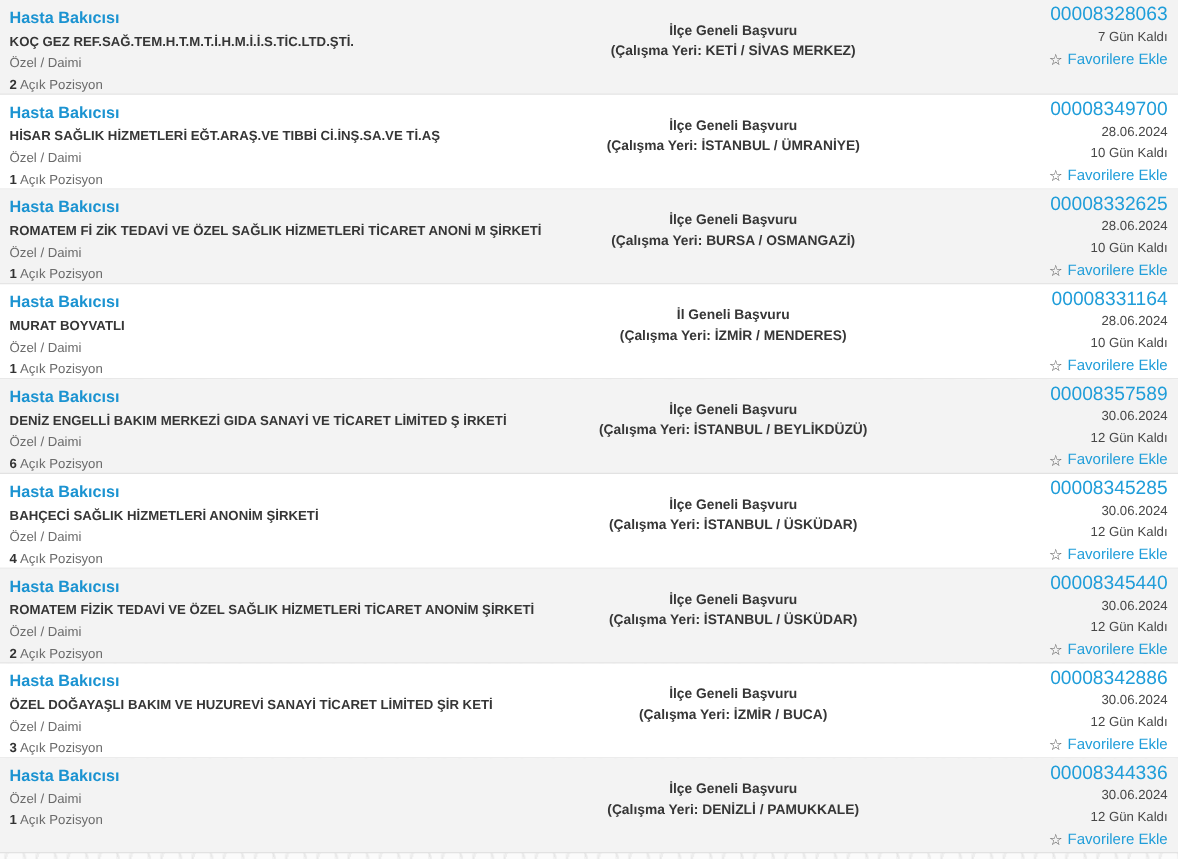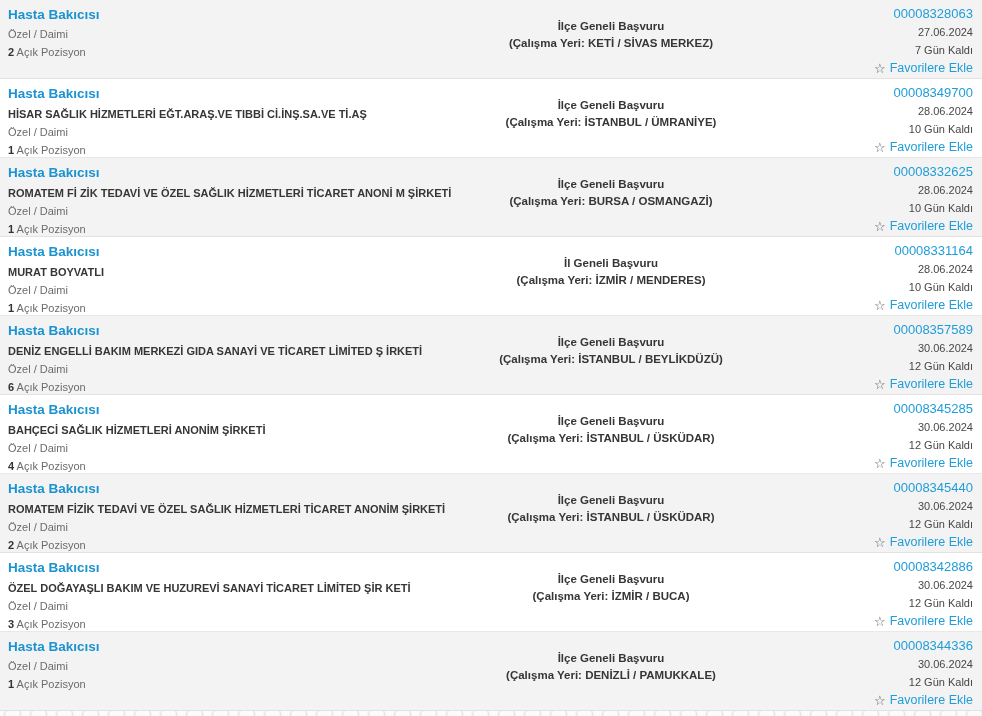--- a/index.html
+++ b/index.html
@@ -26,48 +26,48 @@
   .col-right{flex:0 0 192px;padding:4px 9px 0 0;text-align:right;}
   .job-title{
     color:#1b93d1;font-size:13.5px;font-weight:bold;line-height:19px;
     text-decoration:none;display:inline-block;cursor:pointer;
   }
   .company{color:#363636;font-size:11px;font-weight:bold;line-height:15px;margin-top:4px;white-space:nowrap;}
   .employment{color:#6b6b6b;font-size:11px;line-height:15px;margin-top:3px;}
   .positions{color:#6b6b6b;font-size:11px;line-height:15px;margin-top:3px;}
   .positions b{color:#333333;}
   .scope,.workplace{color:#363636;font-size:11.5px;font-weight:bold;line-height:17px;white-space:nowrap;}
-  .job-id{color:#1f9dd9;font-size:13px;line-height:18px;text-decoration:none;cursor:pointer;}
+  .job-id{color:#1f9dd9;font-size:16px;line-height:18px;text-decoration:none;cursor:pointer;}
   .date,.days{color:#474747;font-size:11px;line-height:18px;}
   .fav{
     color:#1f9dd9;font-size:12.5px;line-height:19px;text-decoration:none;cursor:pointer;
     display:inline-flex;align-items:center;gap:4px;
   }
   .star{color:#5a5a5a;font-size:13px;line-height:13px;}
 </style>
 </head>
 <body>
 
 <main class="job-list">
   <article class="job-row">
     <div class="col-left">
       <a class="job-title">Hasta Bakıcısı</a>
+      <div class="company">KOÇ GEZ REF.SAĞ.TEM.H.T.M.T.İ.H.M.İ.İ.S.TİC.LTD.ŞTİ.</div>
       <div class="employment">Özel / Daimi</div>
       <div class="positions">
         <b>2</b>
         <span>Açık Pozisyon</span>
       </div>
     </div>
     <div class="col-center">
       <div class="scope">İlçe Geneli Başvuru</div>
       <div class="workplace">(Çalışma Yeri: KETİ / SİVAS MERKEZ)</div>
     </div>
     <div class="col-right">
       <a class="job-id">00008328063</a>
-      <div class="date">27.06.2024</div>
       <div class="days">7 Gün Kaldı</div>
       <a class="fav">
         <span class="star">☆</span>
         <span>Favorilere Ekle</span>
       </a>
     </div>
   </article>
 
   <article class="job-row">
     <div class="col-left">

